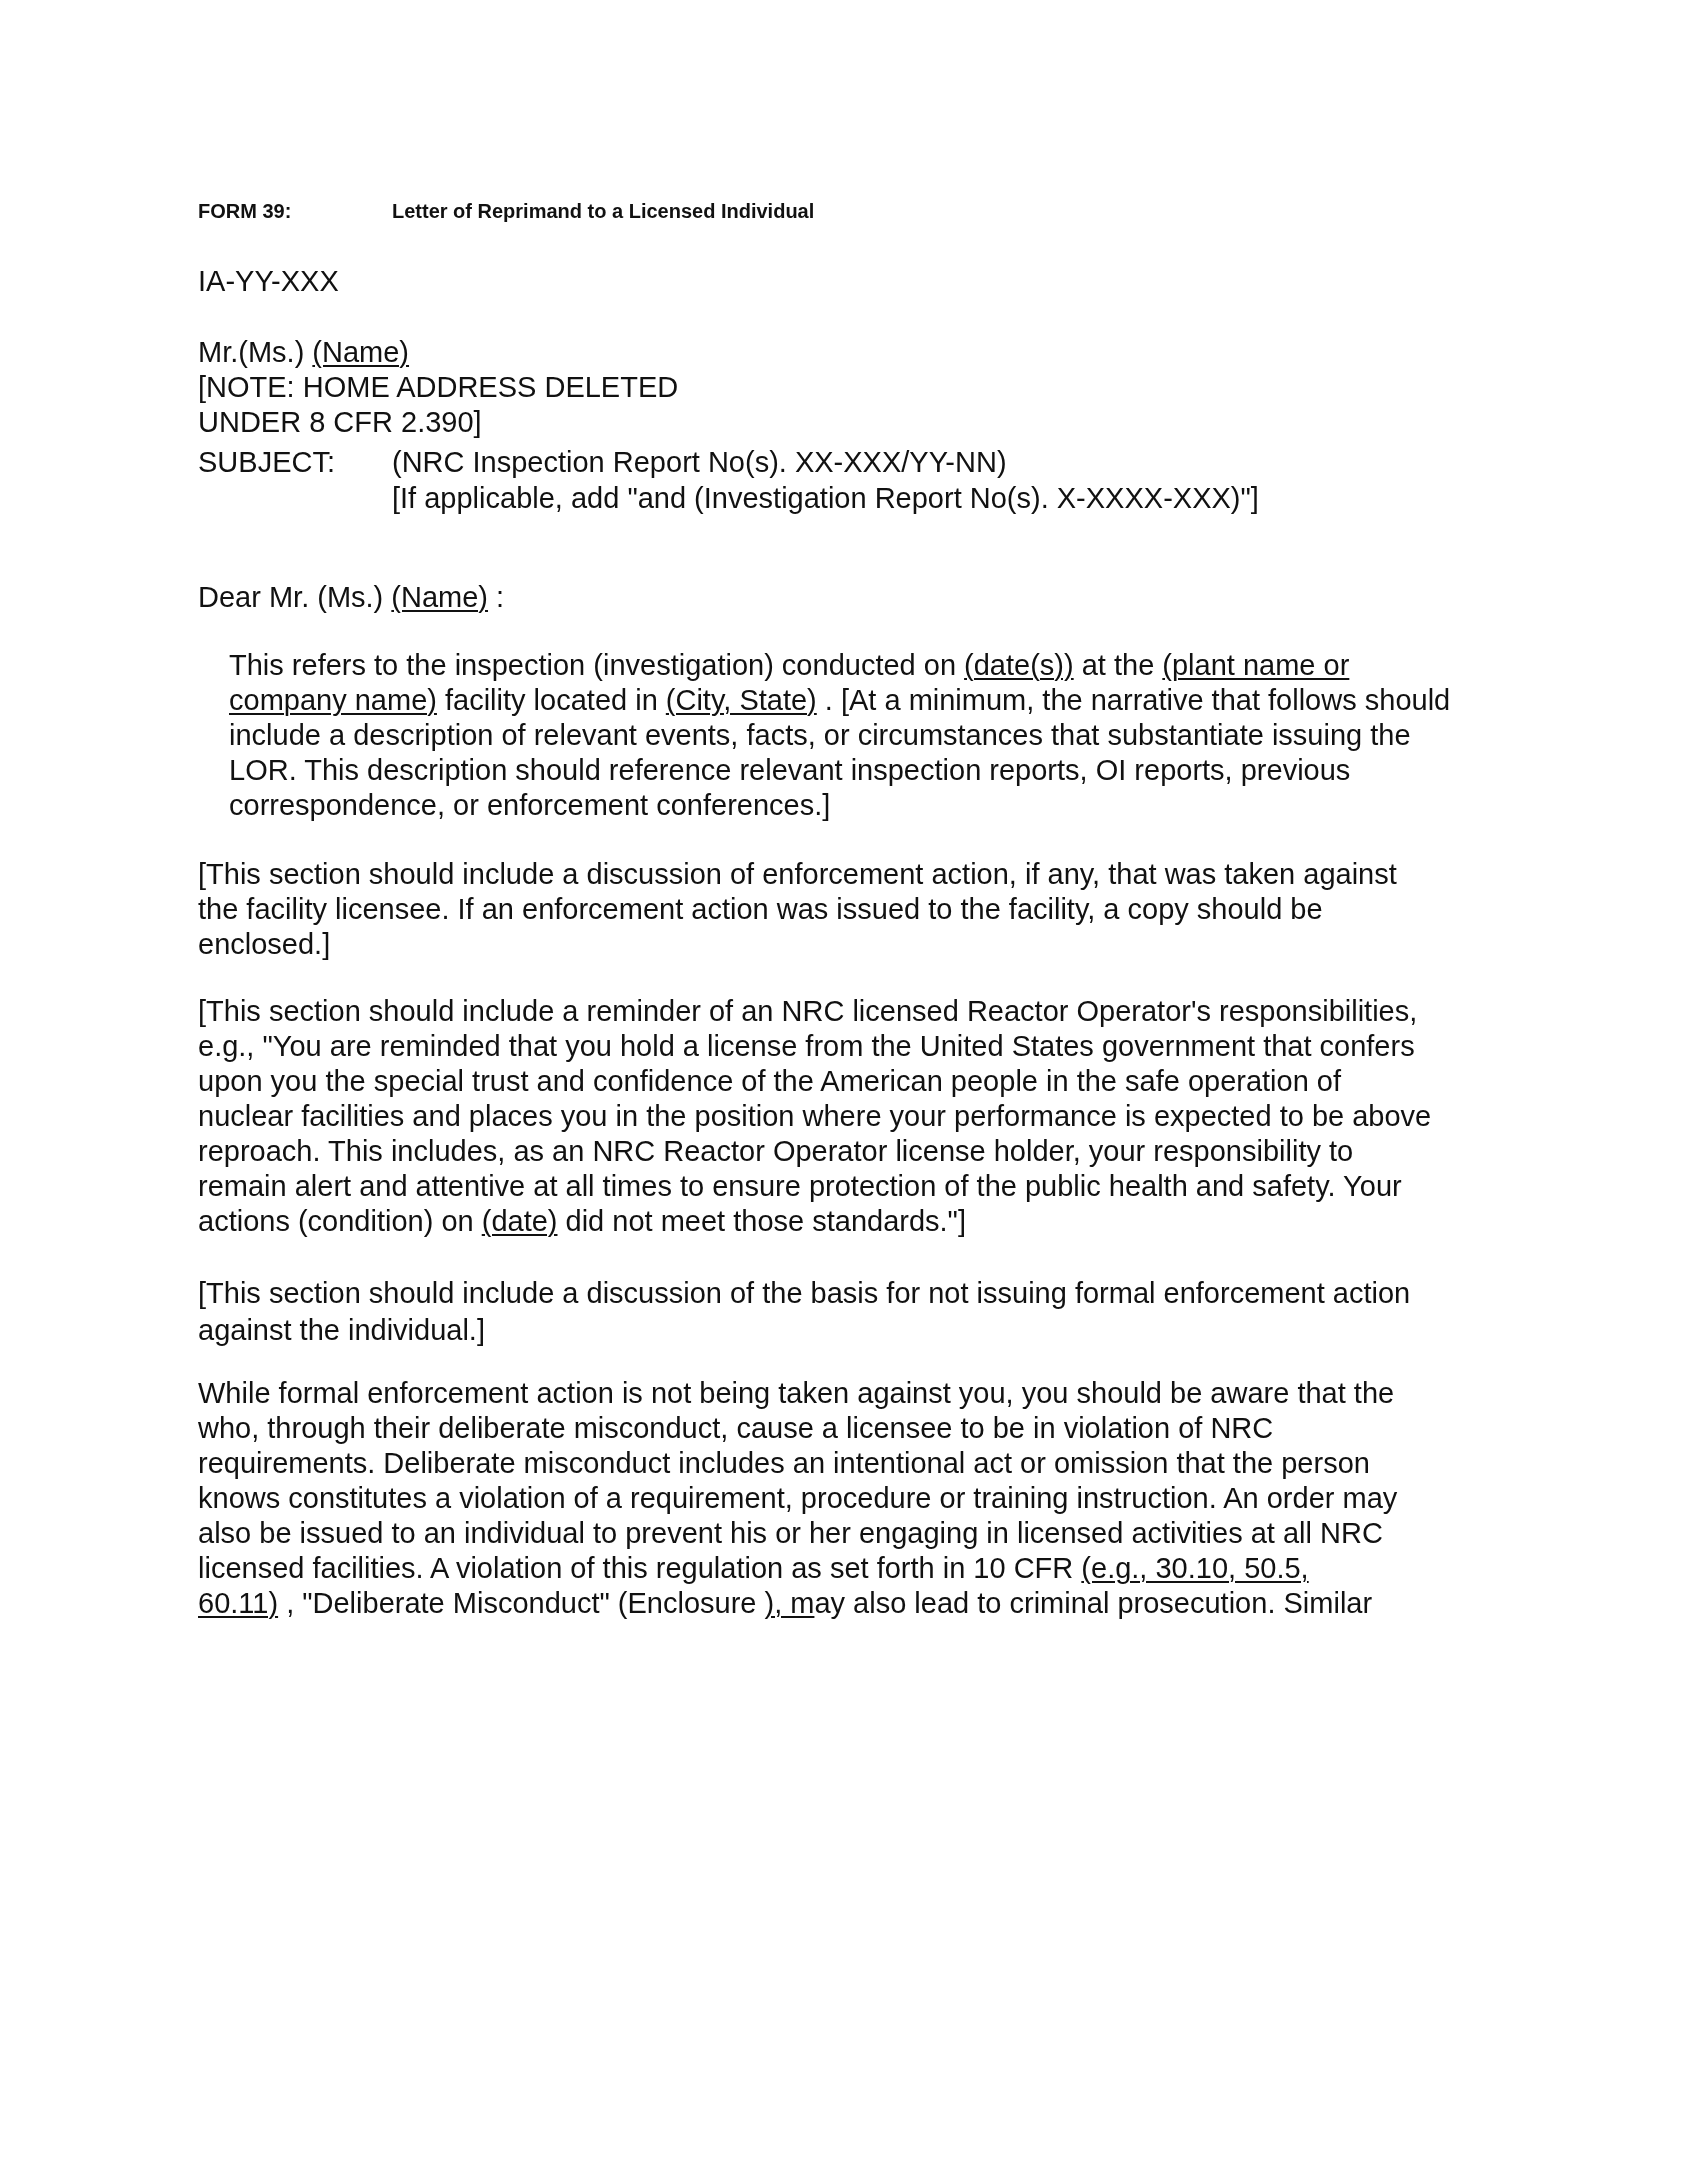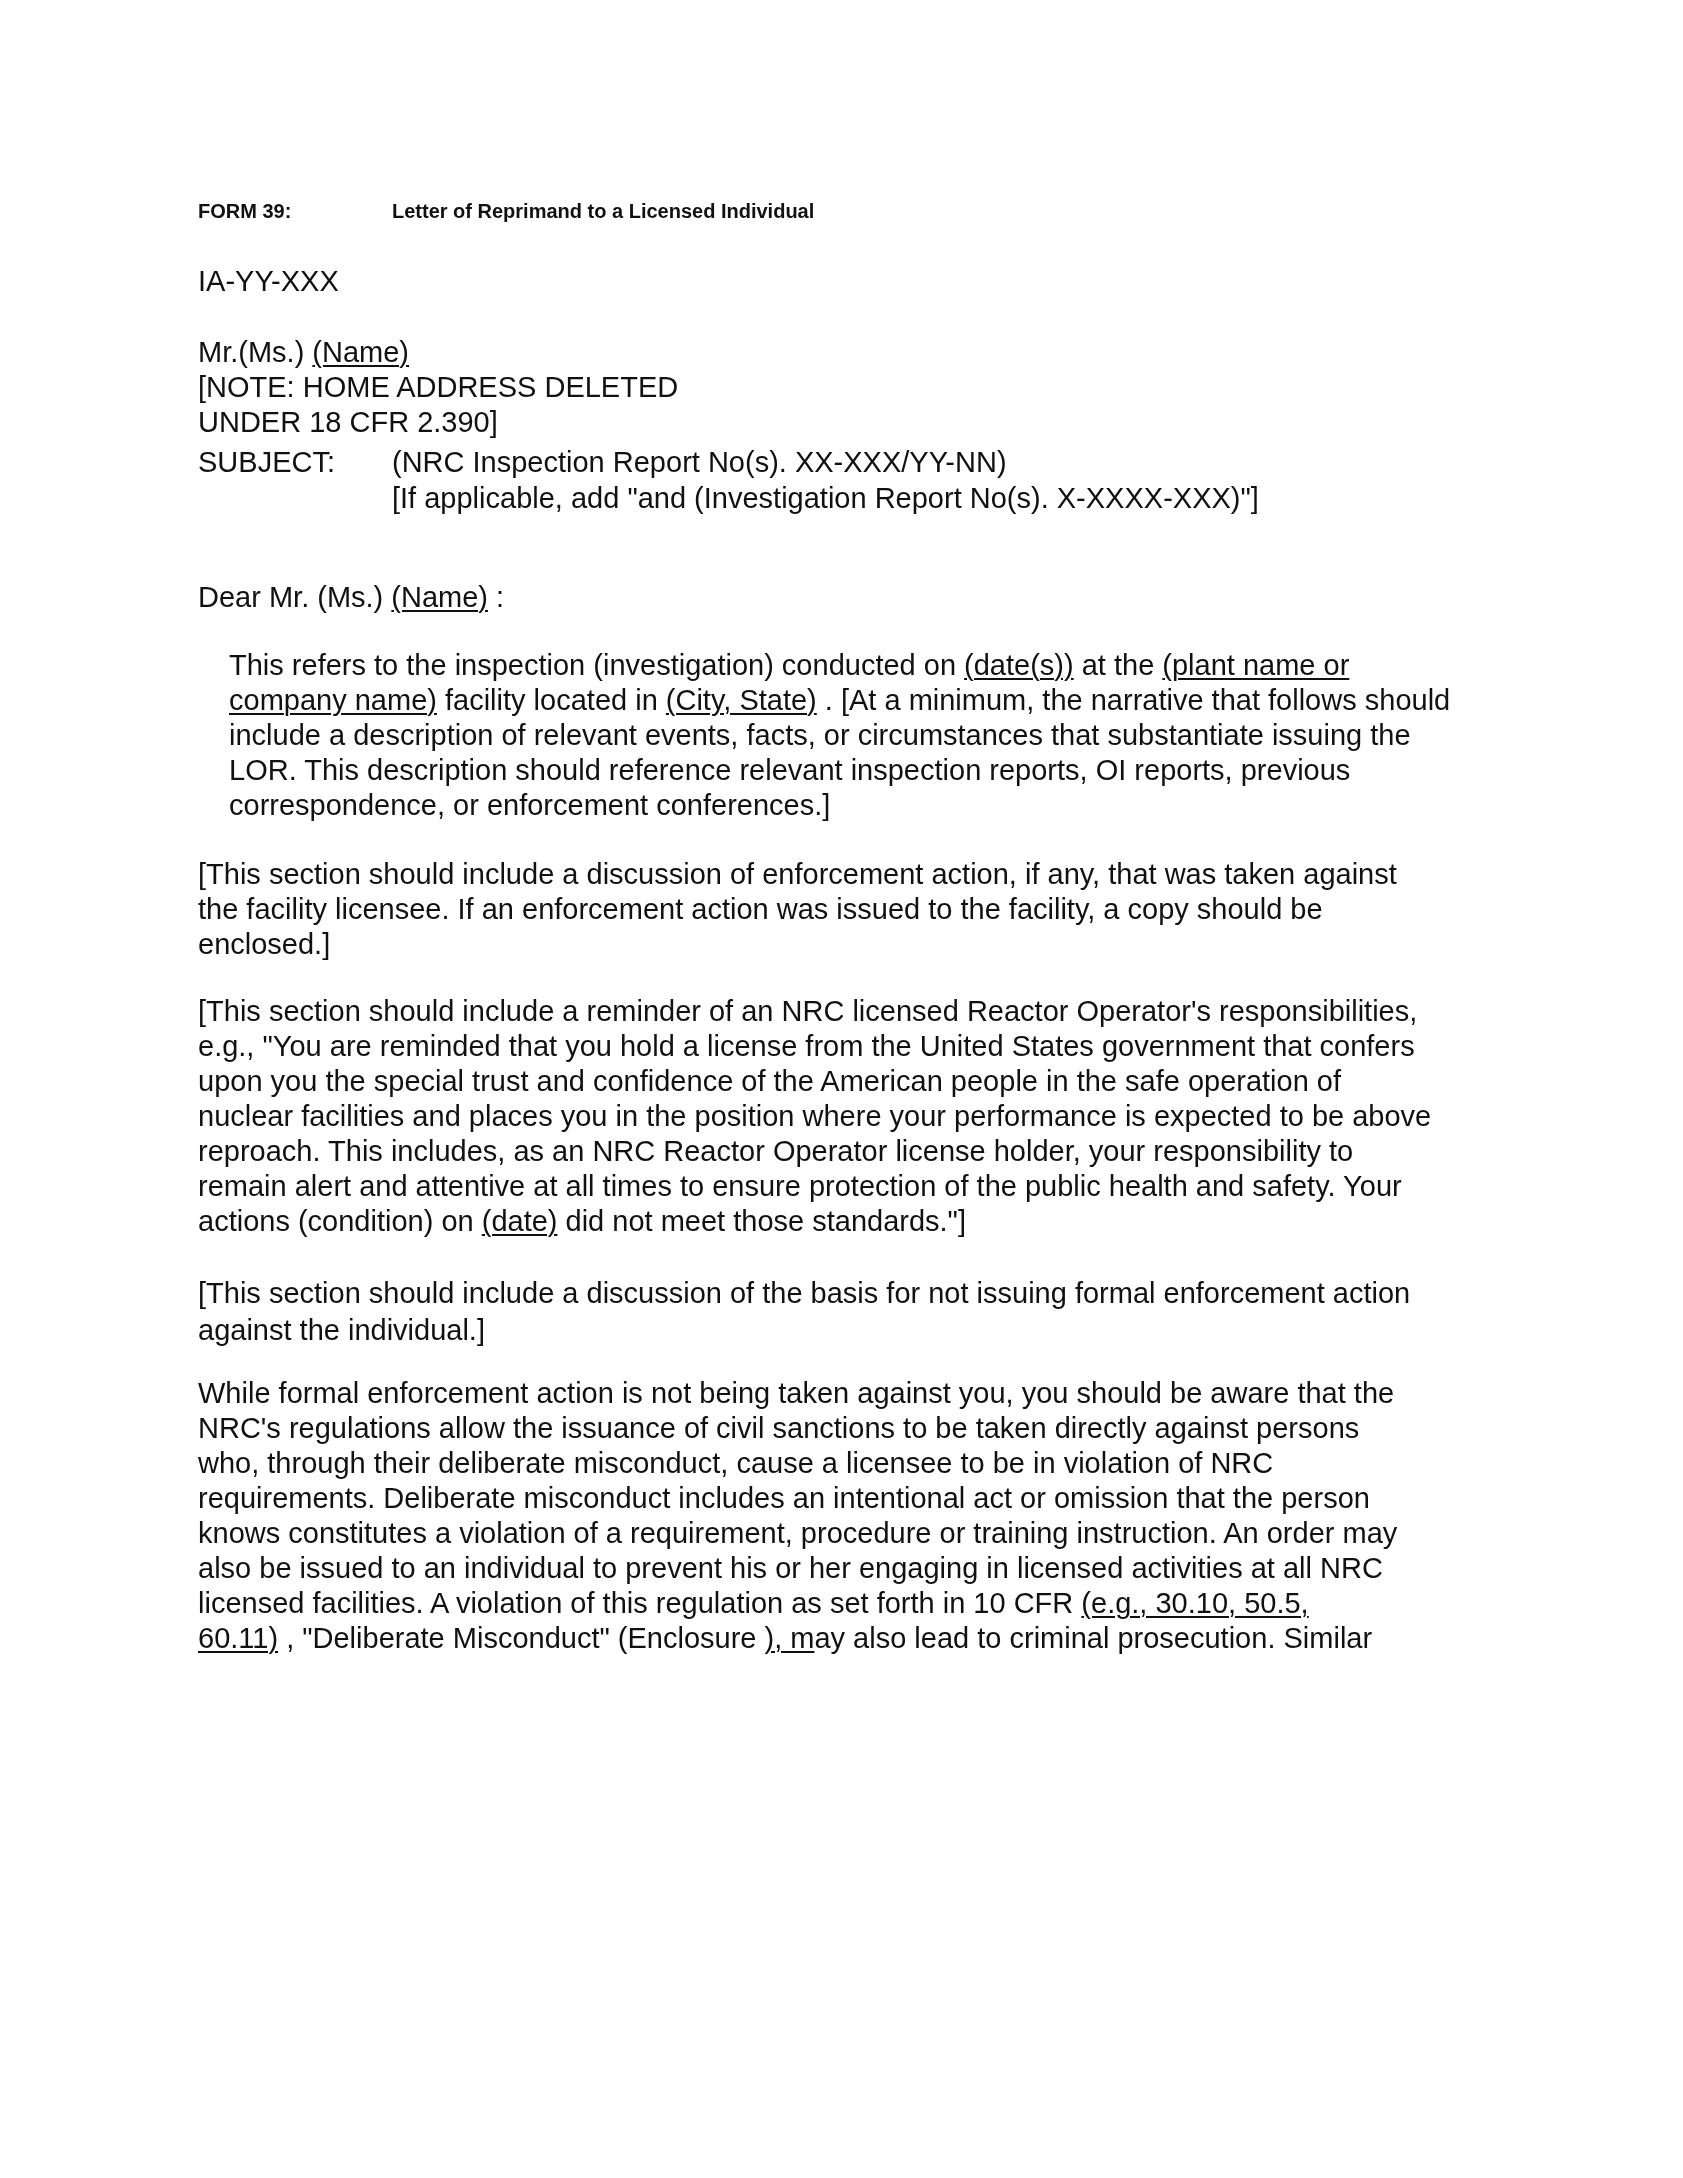--- a/index.html
+++ b/index.html
@@ -25,21 +25,21 @@
   <div class="blk title">
     <span>FORM 39:</span>
     <span class="t2">Letter of Reprimand to a Licensed Individual</span>
   </div>
 
   <div class="blk" style="top:264px;">IA-YY-XXX</div>
 
   <div class="blk" style="top:335px;">
     <span class="line"><span>Mr.(Ms.) </span><span class="u">(Name)</span></span>
     <span class="line">[NOTE: HOME ADDRESS DELETED</span>
-    <span class="line">UNDER 18 CFR 2.390]</span>
+    <span class="line">UNDER 8 CFR 2.390]</span>
   </div>
 
   <div class="blk" style="top:445px; width:1317px; height:71px;">
     <span class="subj-label">SUBJECT:</span>
     <span class="subj-val" style="top:0;">(NRC Inspection Report No(s). XX-XXX/YY-NN)</span>
     <span class="subj-val" style="top:36px;">[If applicable, add "and (Investigation Report No(s). X-XXXX-XXX)"]</span>
   </div>
 
   <div class="blk" style="top:580px;"><span>Dear Mr. (Ms.) </span><span class="u">(Name)</span><span> :</span></div>
 
@@ -67,21 +67,20 @@
     <span class="line"><span>actions (condition) on </span><span class="u">(date)</span><span> did not meet those standards."]</span></span>
   </div>
 
   <div class="blk" style="top:1273px;">
     <span class="line" style="line-height:40px;">[This section should include a discussion of the basis for not issuing formal enforcement action</span>
     <span class="line">against the individual.]</span>
   </div>
 
   <div class="blk" style="top:1376px;">
     <span class="line">While formal enforcement action is not being taken against you, you should be aware that the</span>
-    <span class="line">NRC's regulations allow the issuance of civil sanctions to be taken directly against persons</span>
     <span class="line">who, through their deliberate misconduct, cause a licensee to be in violation of NRC</span>
     <span class="line">requirements. Deliberate misconduct includes an intentional act or omission that the person</span>
     <span class="line">knows constitutes a violation of a requirement, procedure or training instruction. An order may</span>
     <span class="line">also be issued to an individual to prevent his or her engaging in licensed activities at all NRC</span>
     <span class="line"><span>licensed facilities. A violation of this regulation as set forth in 10 CFR </span><span class="u">(e.g., 30.10, 50.5,</span></span>
     <span class="line"><span class="u">60.11)</span><span> , "Deliberate Misconduct" (Enclosure </span><span class="u">), m</span><span>ay also lead to criminal prosecution. Similar</span></span>
   </div>
 
 </div>
 

